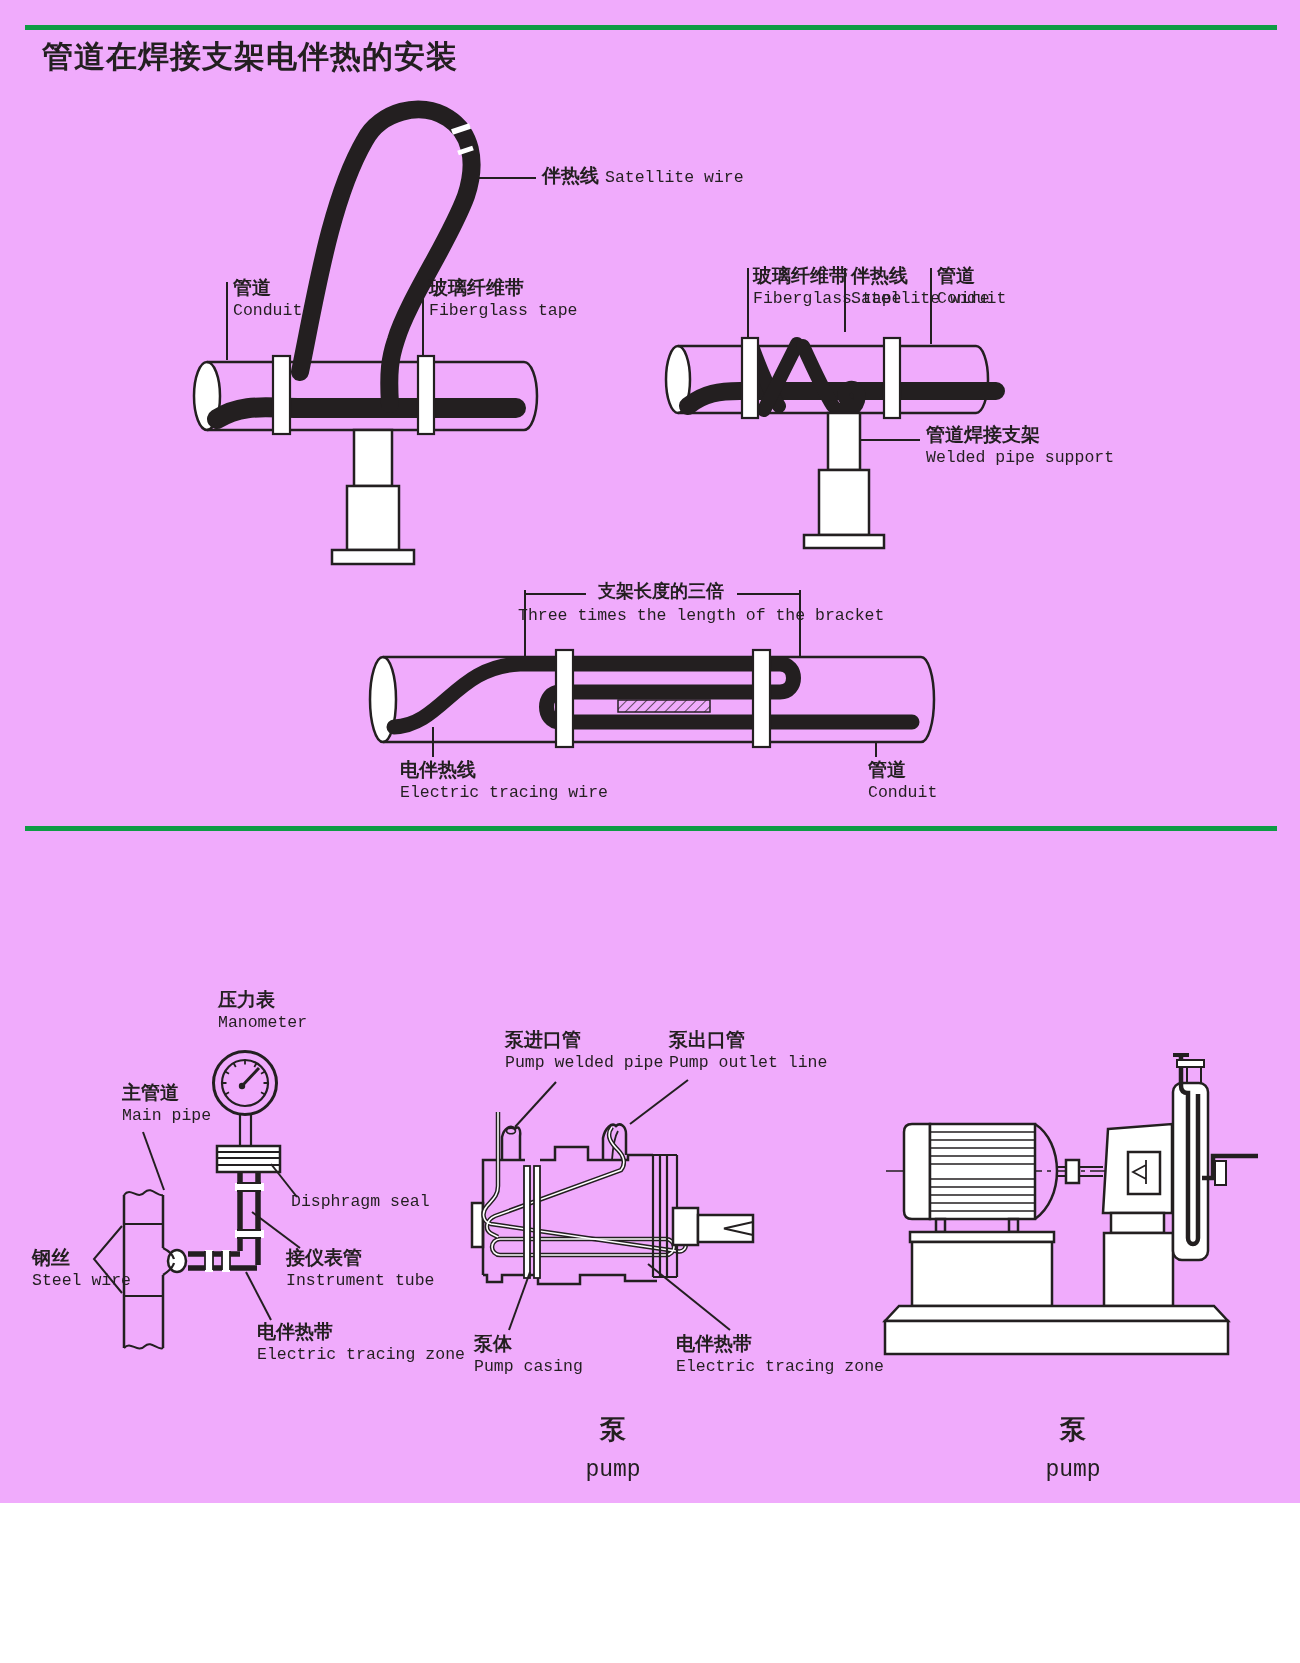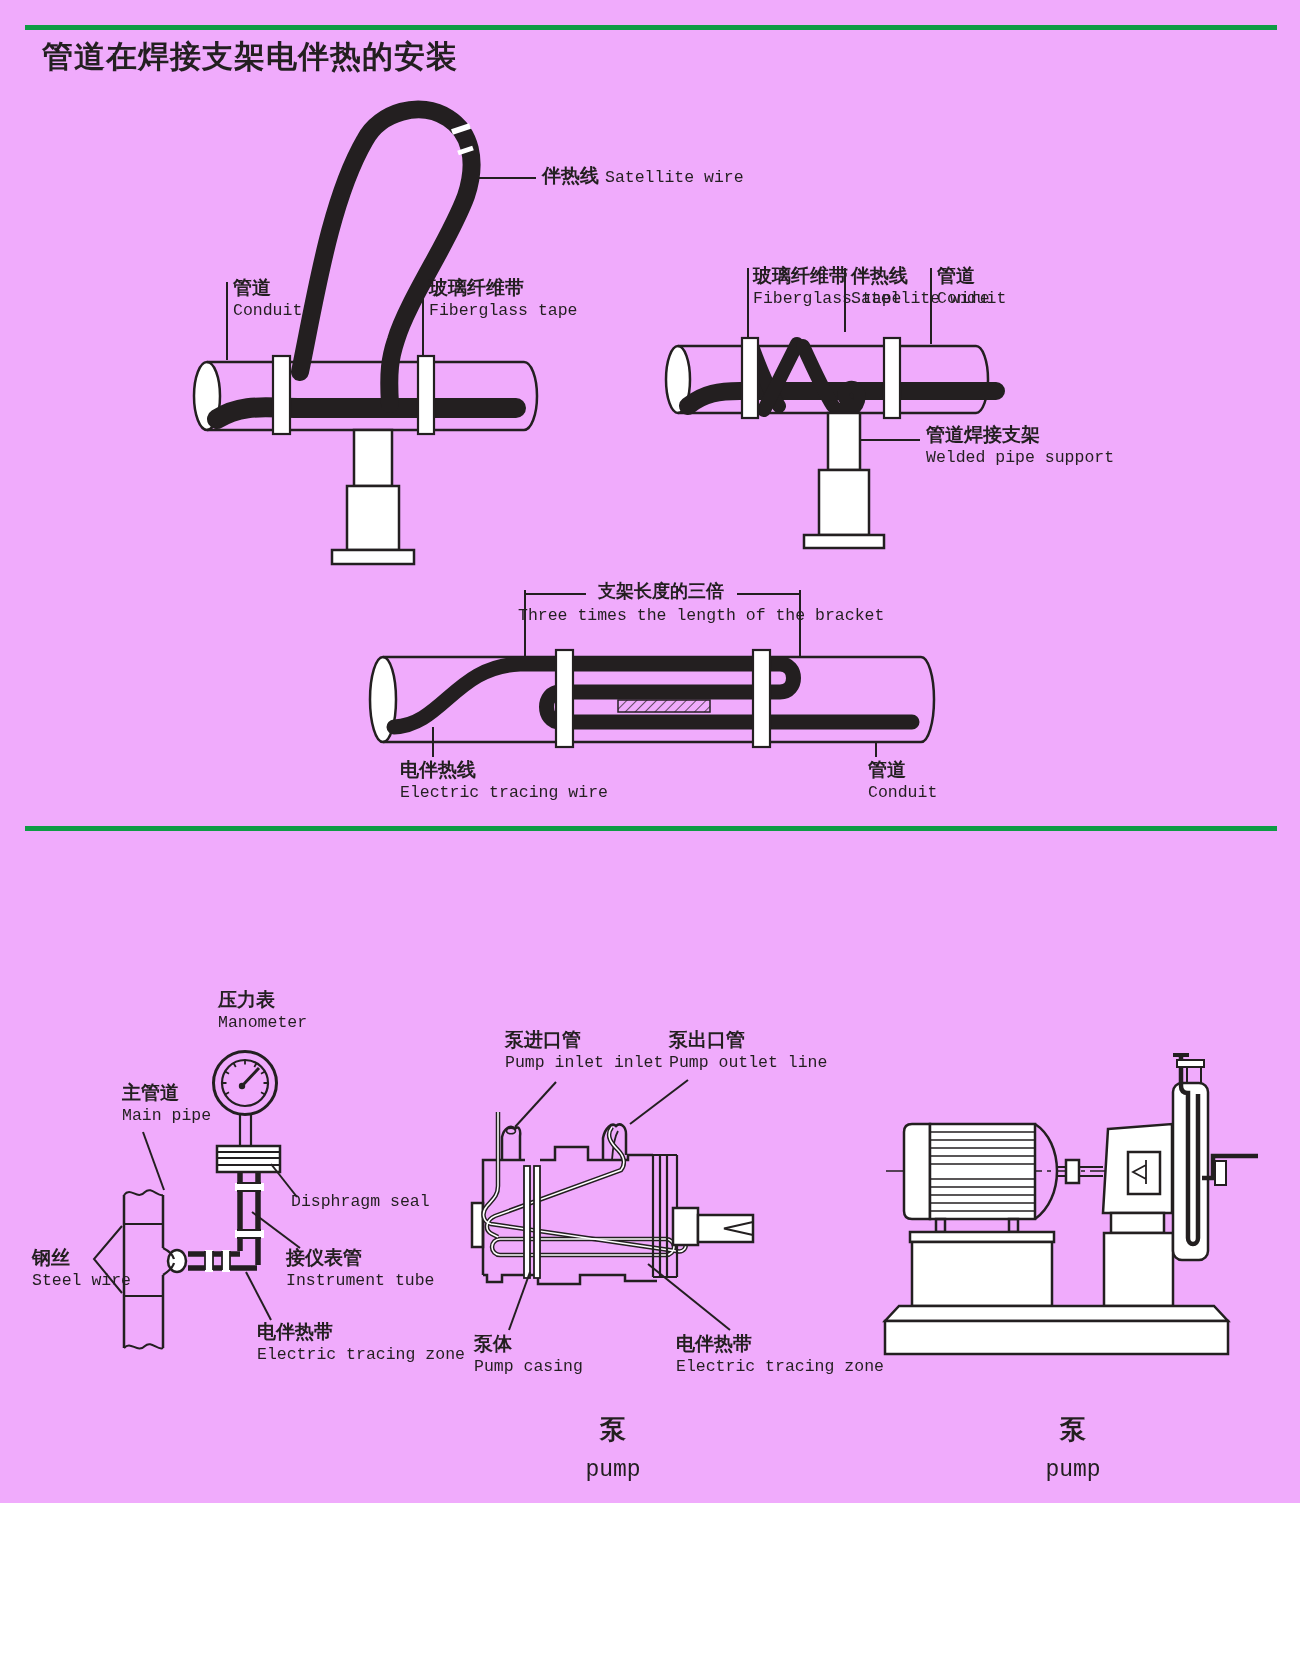--- a/index.html
+++ b/index.html
@@ -260,21 +260,21 @@
     <div class="cn">接仪表管</div>
     <div class="en">Instrument tube</div>
   </div>
   <div class="lbl" style="left:257px;top:1322px">
     <div class="cn">电伴热带</div>
     <div class="en">Electric tracing zone</div>
   </div>
 
   <div class="lbl" style="left:505px;top:1030px">
     <div class="cn">泵进口管</div>
-    <div class="en">Pump inlet inlet</div>
+    <div class="en">Pump welded pipe</div>
   </div>
   <div class="lbl" style="left:669px;top:1030px">
     <div class="cn">泵出口管</div>
     <div class="en">Pump outlet line</div>
   </div>
   <div class="lbl" style="left:474px;top:1334px">
     <div class="cn">泵体</div>
     <div class="en">Pump casing</div>
   </div>
   <div class="lbl" style="left:676px;top:1334px">

